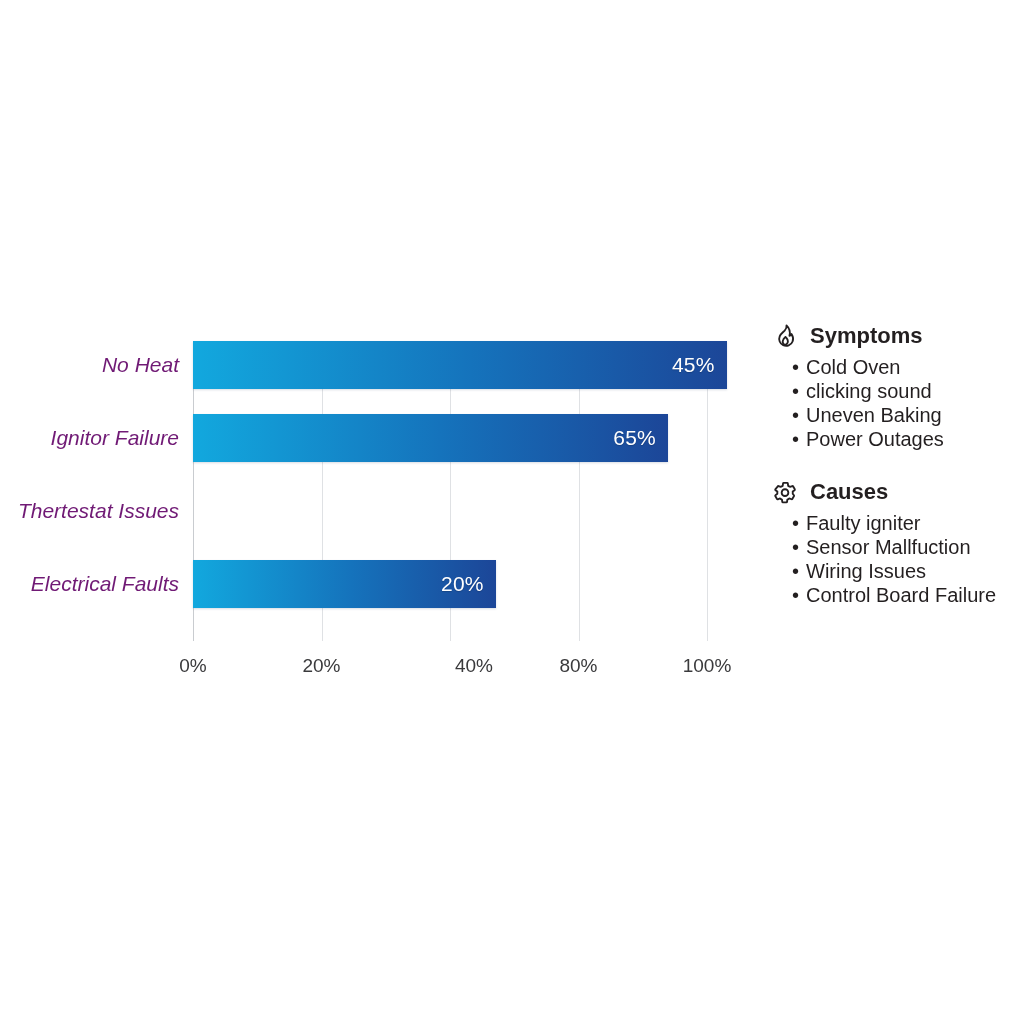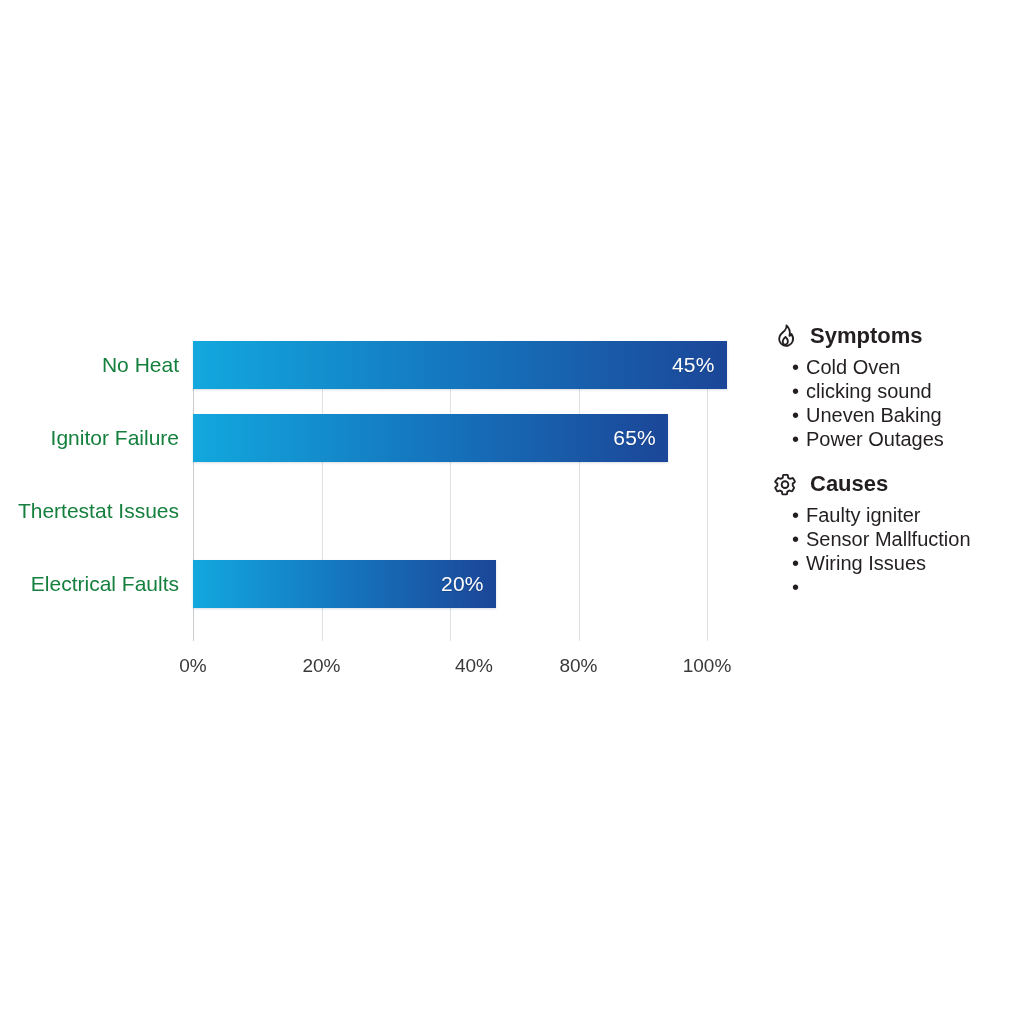--- a/index.html
+++ b/index.html
@@ -72,44 +72,45 @@
     white-space: nowrap;
     text-shadow: 0 1px 1px rgba(0,0,0,0.18);
   }
 
   
   .ylabel {
     position: absolute;
     right: 845px; 
     height: 48px;
     line-height: 48px;
-    color: #15803d;
+    color: #701a75;
     font-size: 21px;
     white-space: nowrap;
+    font-style: italic;
   }
 
   
   .xtick {
     position: absolute;
     top: 655px;
     transform: translateX(-50%);
     color: #3a3a3c;
     font-size: 19px;
     white-space: nowrap;
   }
 
   
   #legend {
     position: absolute;
     left: 772px;
     top: 321px;
     width: 244px;
   }
   .legend-group + .legend-group {
-    margin-top: 18px;
+    margin-top: 26px;
   }
   .legend-head {
     display: flex;
     align-items: center;
     gap: 12px;
     height: 30px;
   }
   .legend-icon {
     width: 26px;
     height: 26px;
@@ -244,18 +245,19 @@
           <li>
             <span class="dot">•</span>
             <span>Sensor Mallfuction</span>
           </li>
           <li>
             <span class="dot">•</span>
             <span>Wiring Issues</span>
           </li>
           <li>
             <span class="dot">•</span>
+            <span>Control Board Failure</span>
           </li>
         </ul>
     </div>
 
   </div>
 </div>
 
 </body></html>

